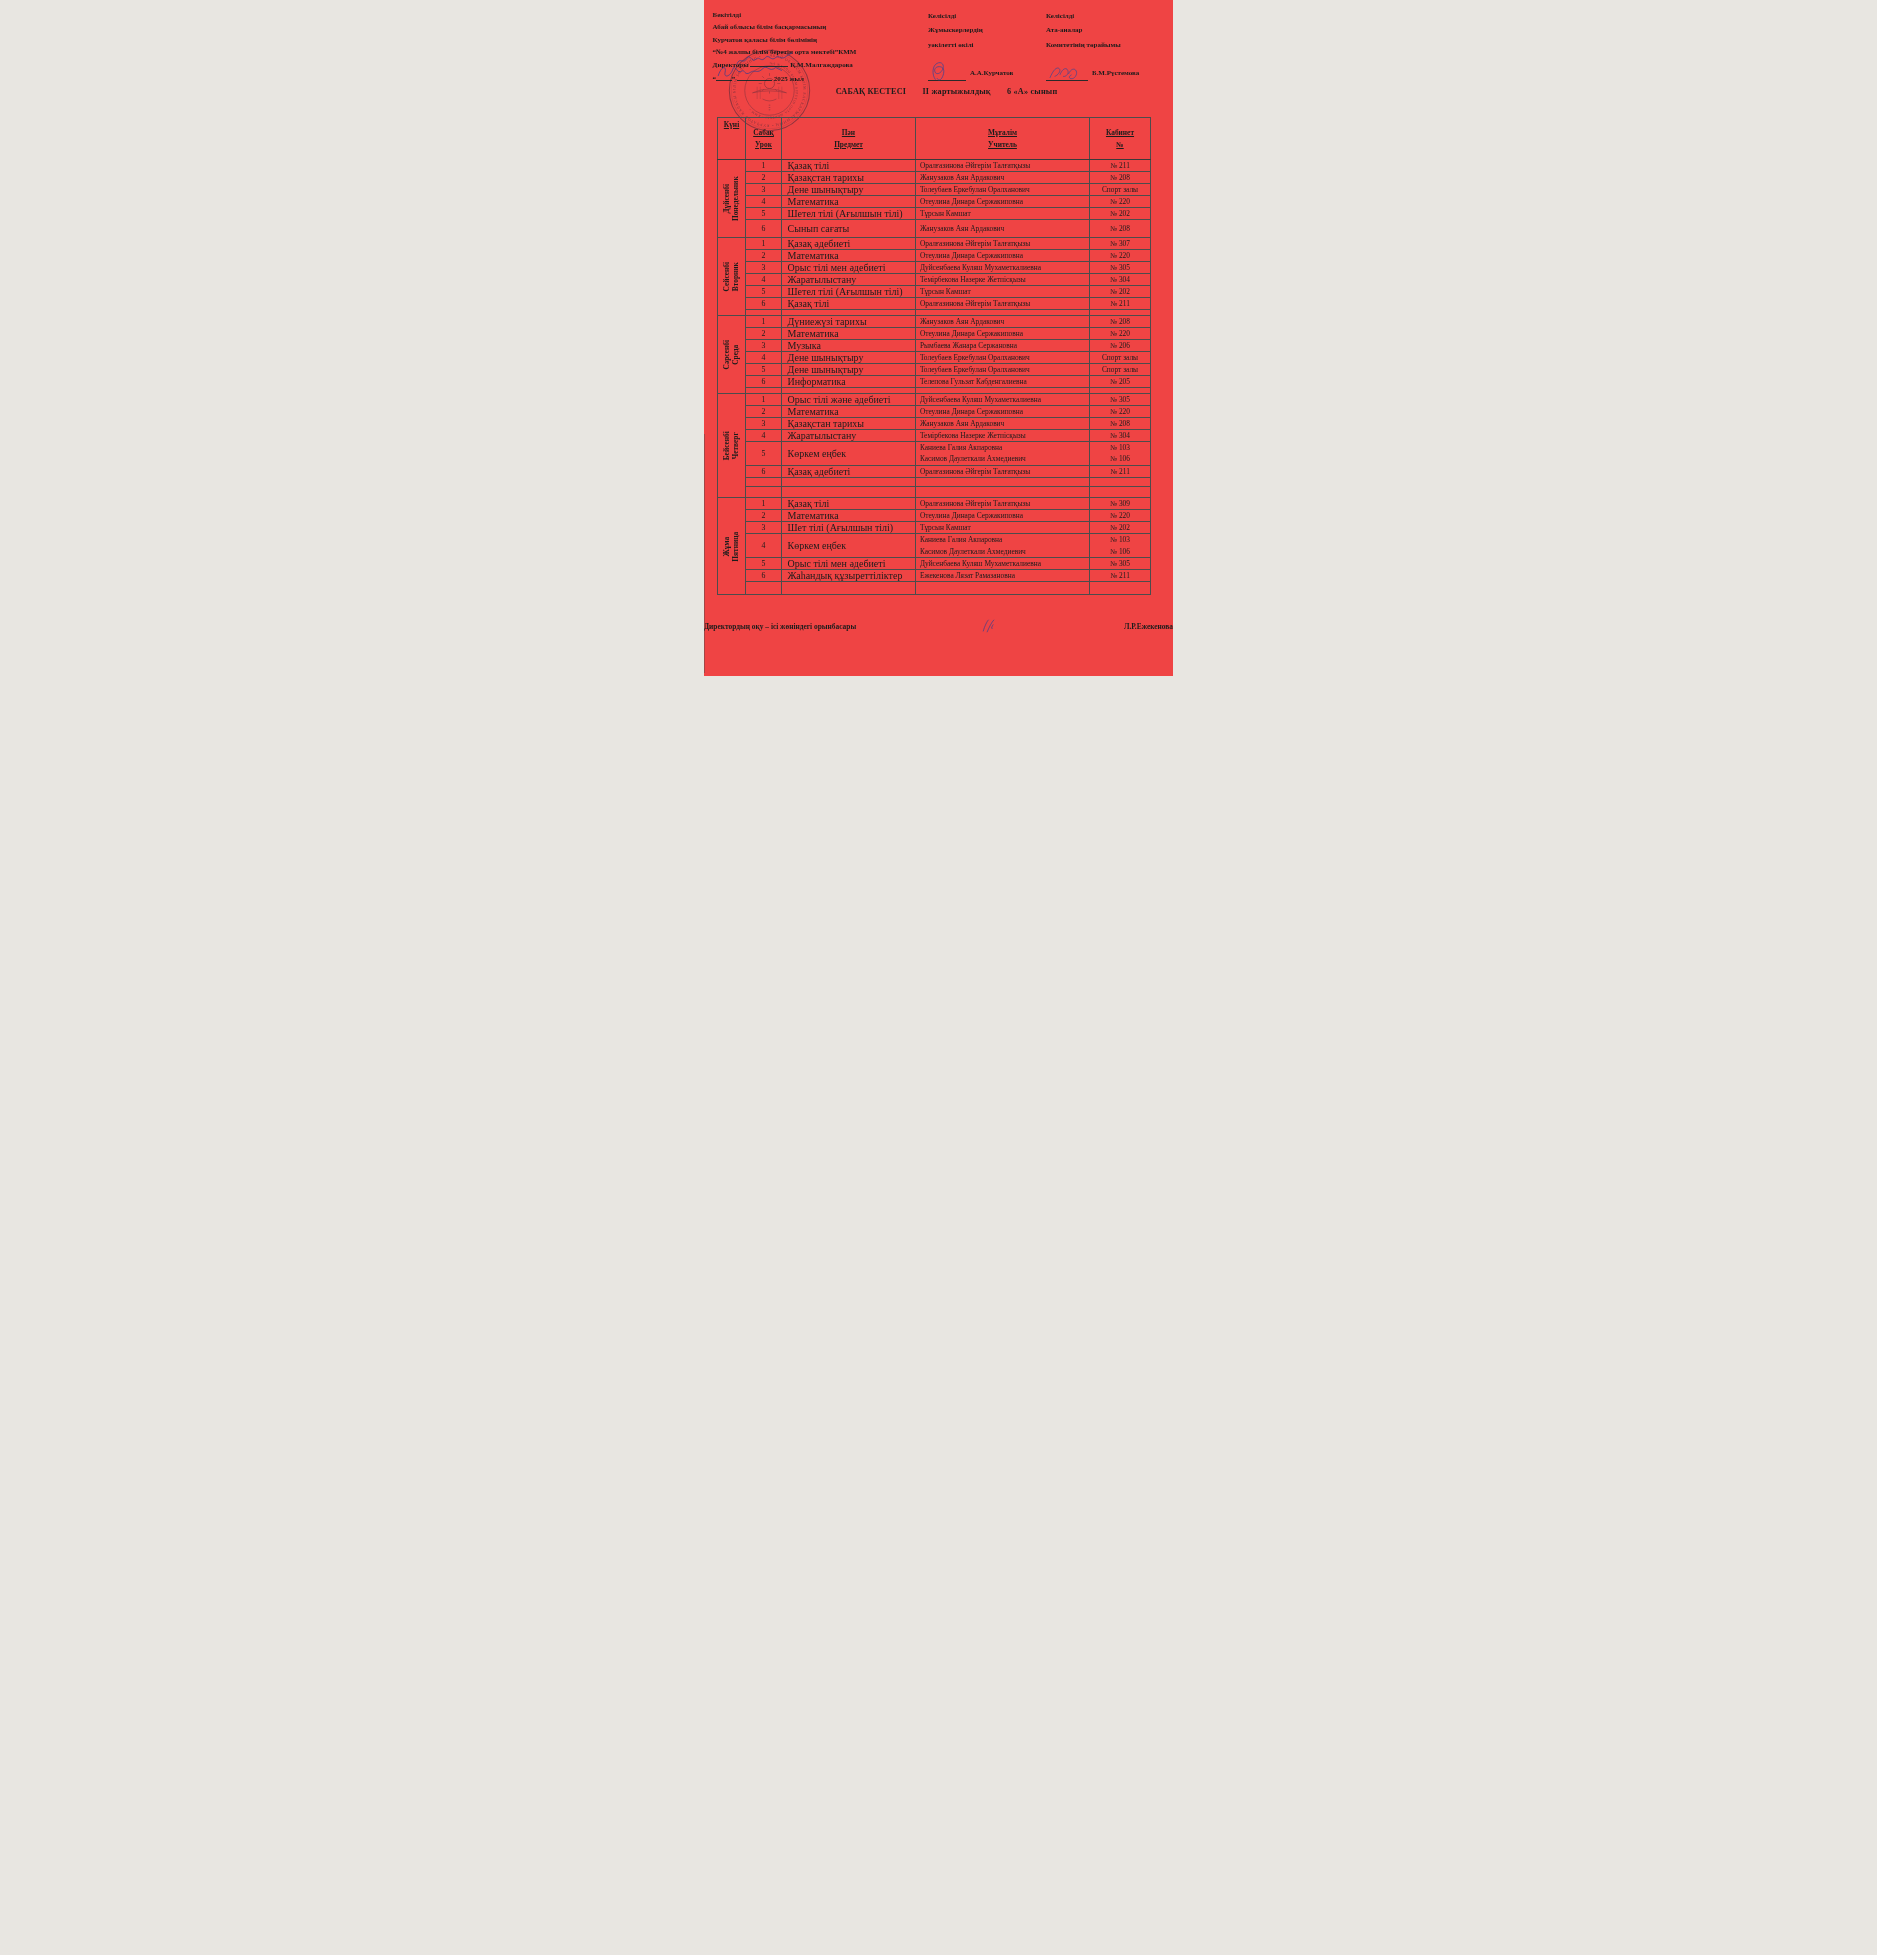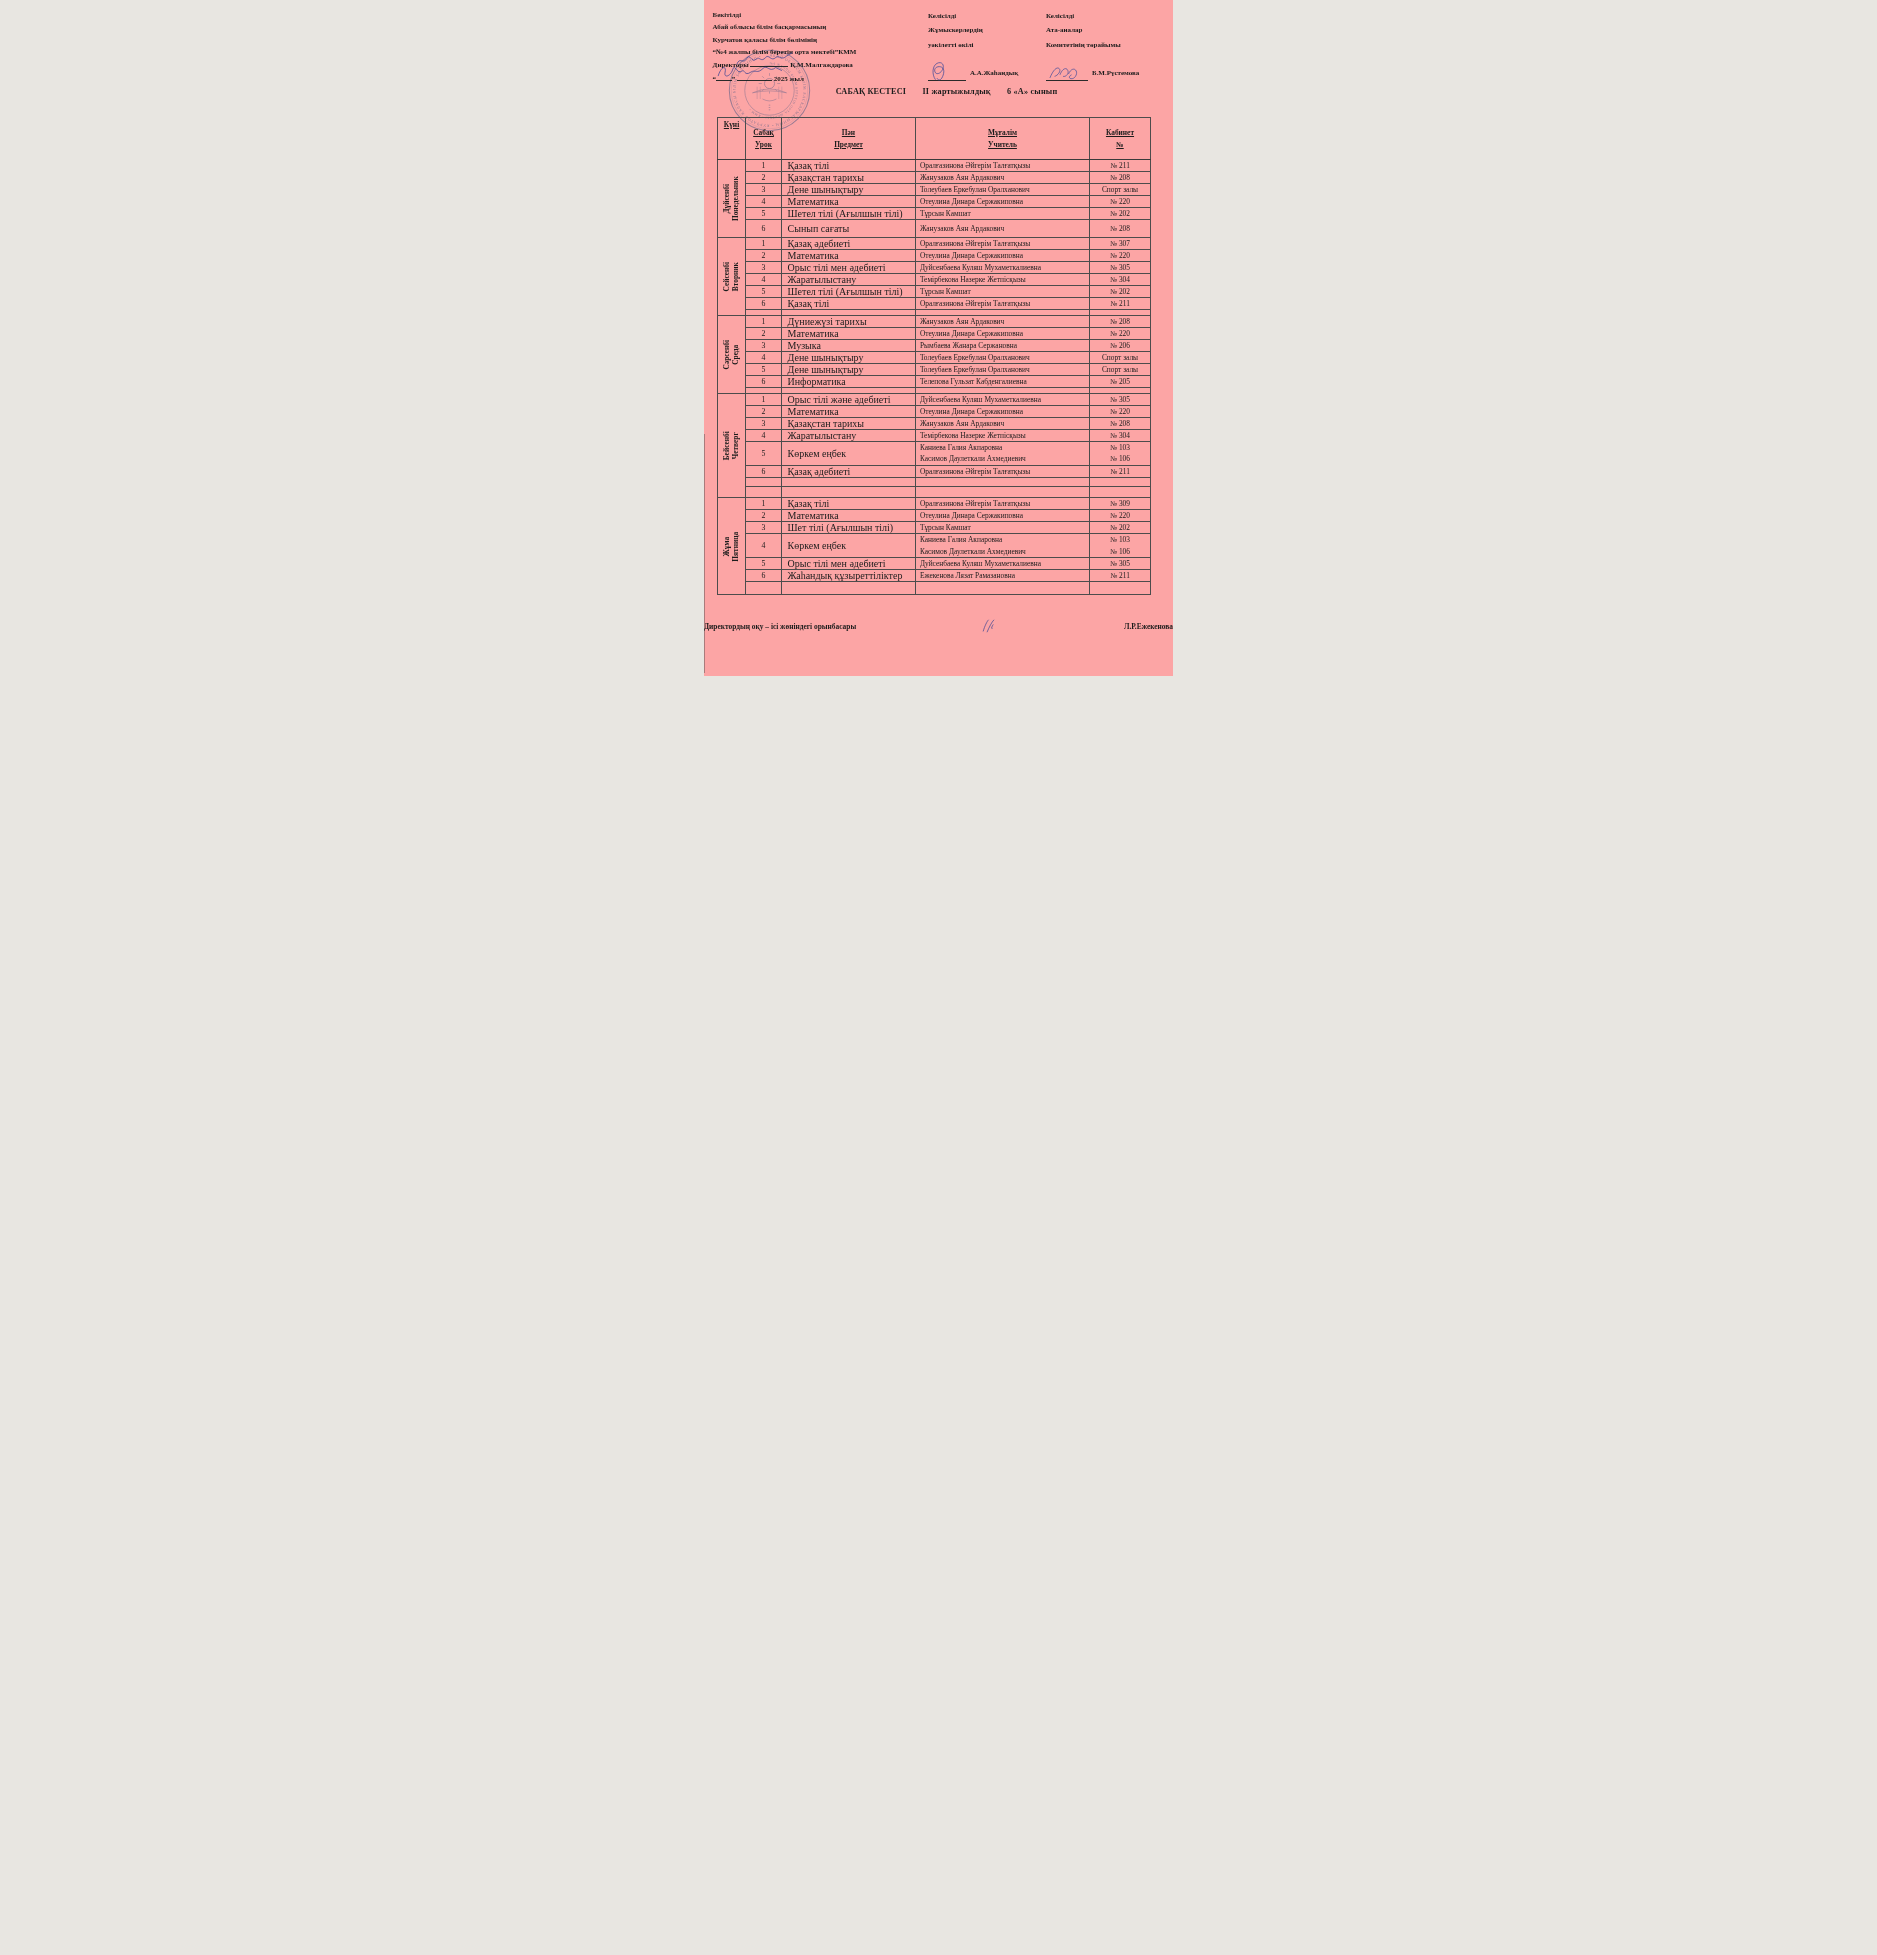--- a/index.html
+++ b/index.html
@@ -1,19 +1,19 @@
 <!DOCTYPE html>
 <html style="font-size:6.3px"><head>
 <meta charset="utf-8">
 <style>
   * { margin:0; padding:0; box-sizing:border-box; }
   html,body { background:#e8e6e1; }
   body { font-family:"Liberation Serif","DejaVu Serif",serif; color:#1c1c1c; }
   .page { position:relative; width:469px; height:676px; margin:0 auto;
-          background:#fca5a5; overflow:hidden; }
+          background:#ef4444; overflow:hidden; }
 
   
   .blk { position:absolute; font-weight:bold; font-size:7px; line-height:12.5px; }
   .blk-left   { left:8.6px;  top:8.6px; width:211px; }
   .blk-mid    { left:224px; top:8.6px; width:117px; line-height:14.5px; }
   .blk-right  { left:342px; top:8.6px; width:121px; line-height:14.5px; }
   .dir-line { margin-top:0.8px; white-space:nowrap; }
   .blank { display:inline-block; border-bottom:0.8px solid #2a2a2a; height:0.95em; vertical-align:baseline; }
   .sign-line { display:flex; align-items:flex-end; margin-top:14px; }
   .sig-underline { position:relative; border-bottom:0.8px solid #2a2a2a; height:1.6px; }
@@ -96,21 +96,21 @@
   <div class="blk blk-mid">
     <div>Келісілді</div>
     <div>Жұмыскерлердің</div>
     <div>уәкілетті өкілі</div>
     <div class="sign-line">
       <span class="sig-underline" style="width:38px">
         <svg width="23.5" height="20.3" viewBox="0 0 60 52">
           <path d="M14,48 C4,34 6,12 18,6 C30,0 38,10 32,22 C26,34 14,36 12,26 C10,16 22,12 30,16 C38,20 36,34 30,44 C26,50 20,50 18,44" stroke="#35449a" stroke-width="1.8"></path>
         </svg>
       </span>
-      <span class="signer">А.А.Жаһандық</span>
+      <span class="signer">А.А.Курчатов</span>
     </div>
   </div>
 
   <div class="blk blk-right">
     <div>Келісілді</div>
     <div>Ата-аналар</div>
     <div>Комитетінің төрайымы</div>
     <div class="sign-line">
       <span class="sig-underline" style="width:42px">
         <svg width="34" height="17" viewBox="0 0 86 44">

